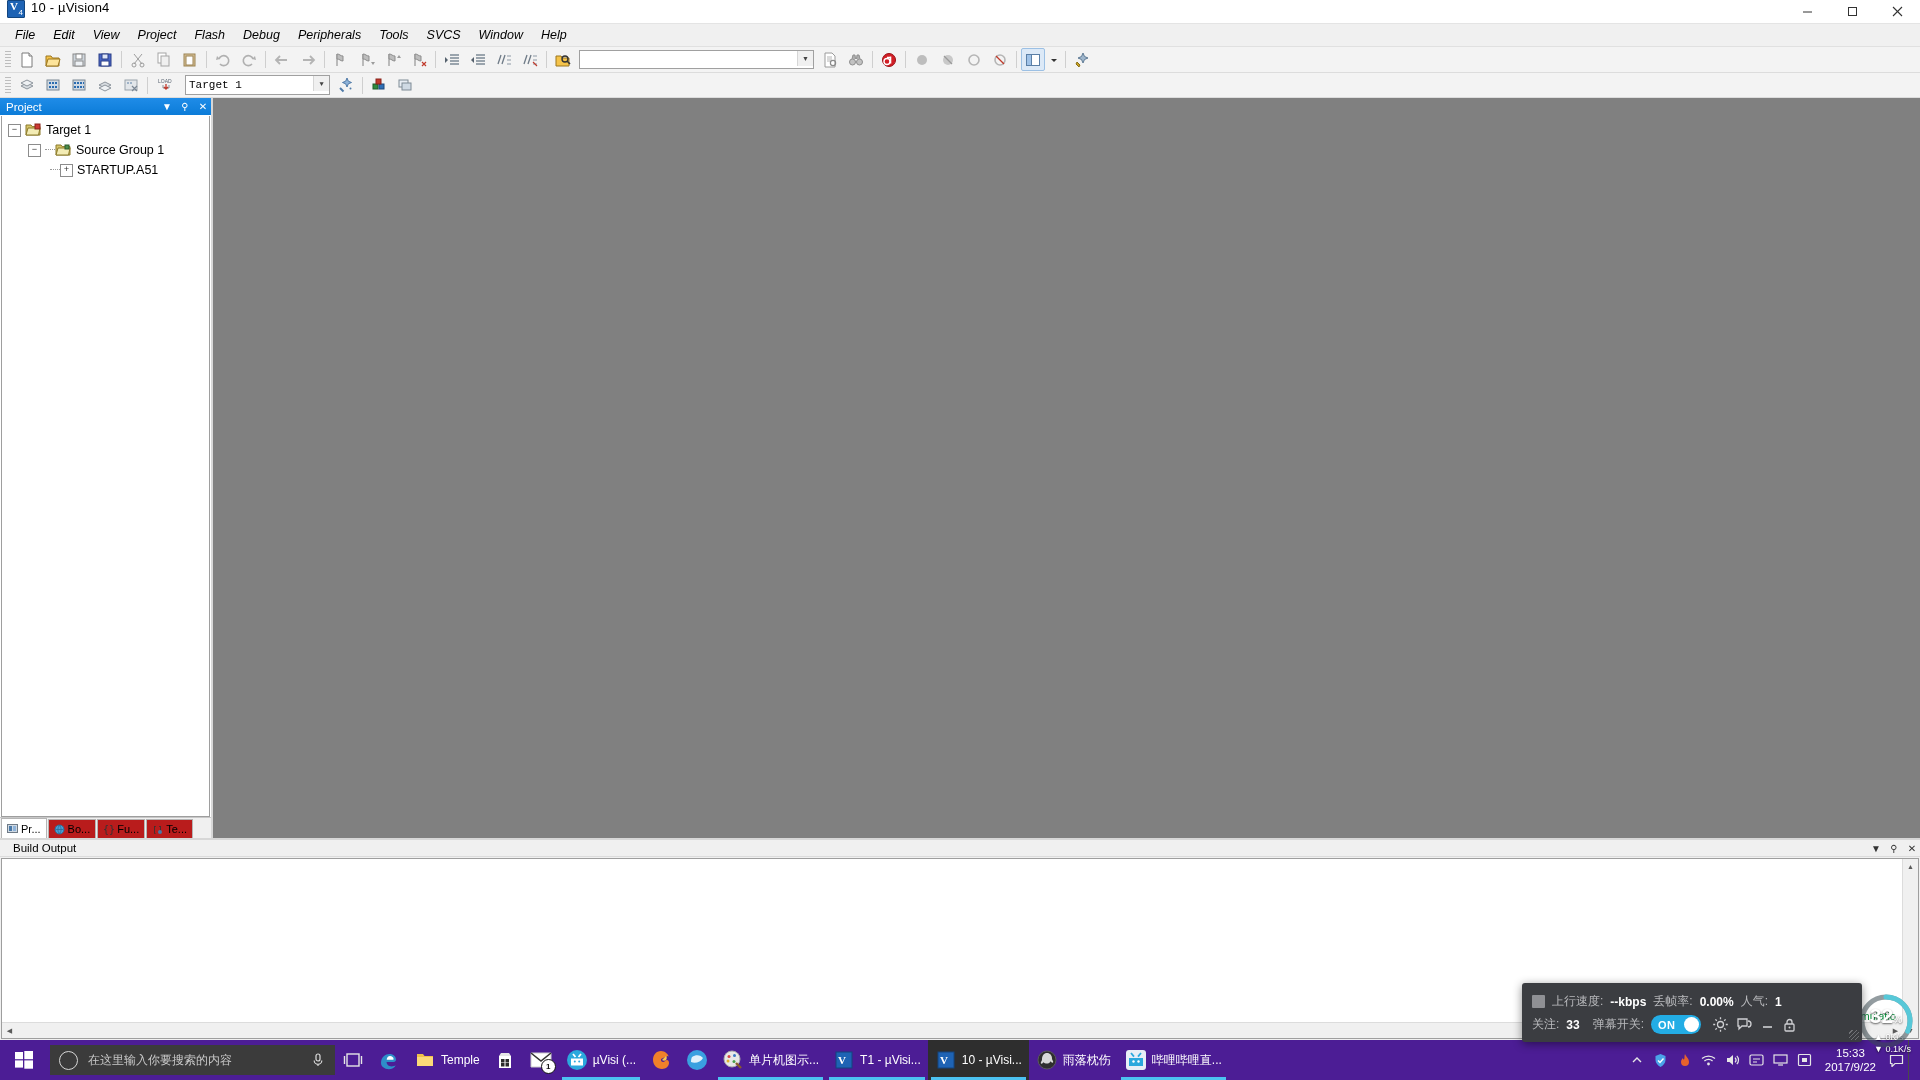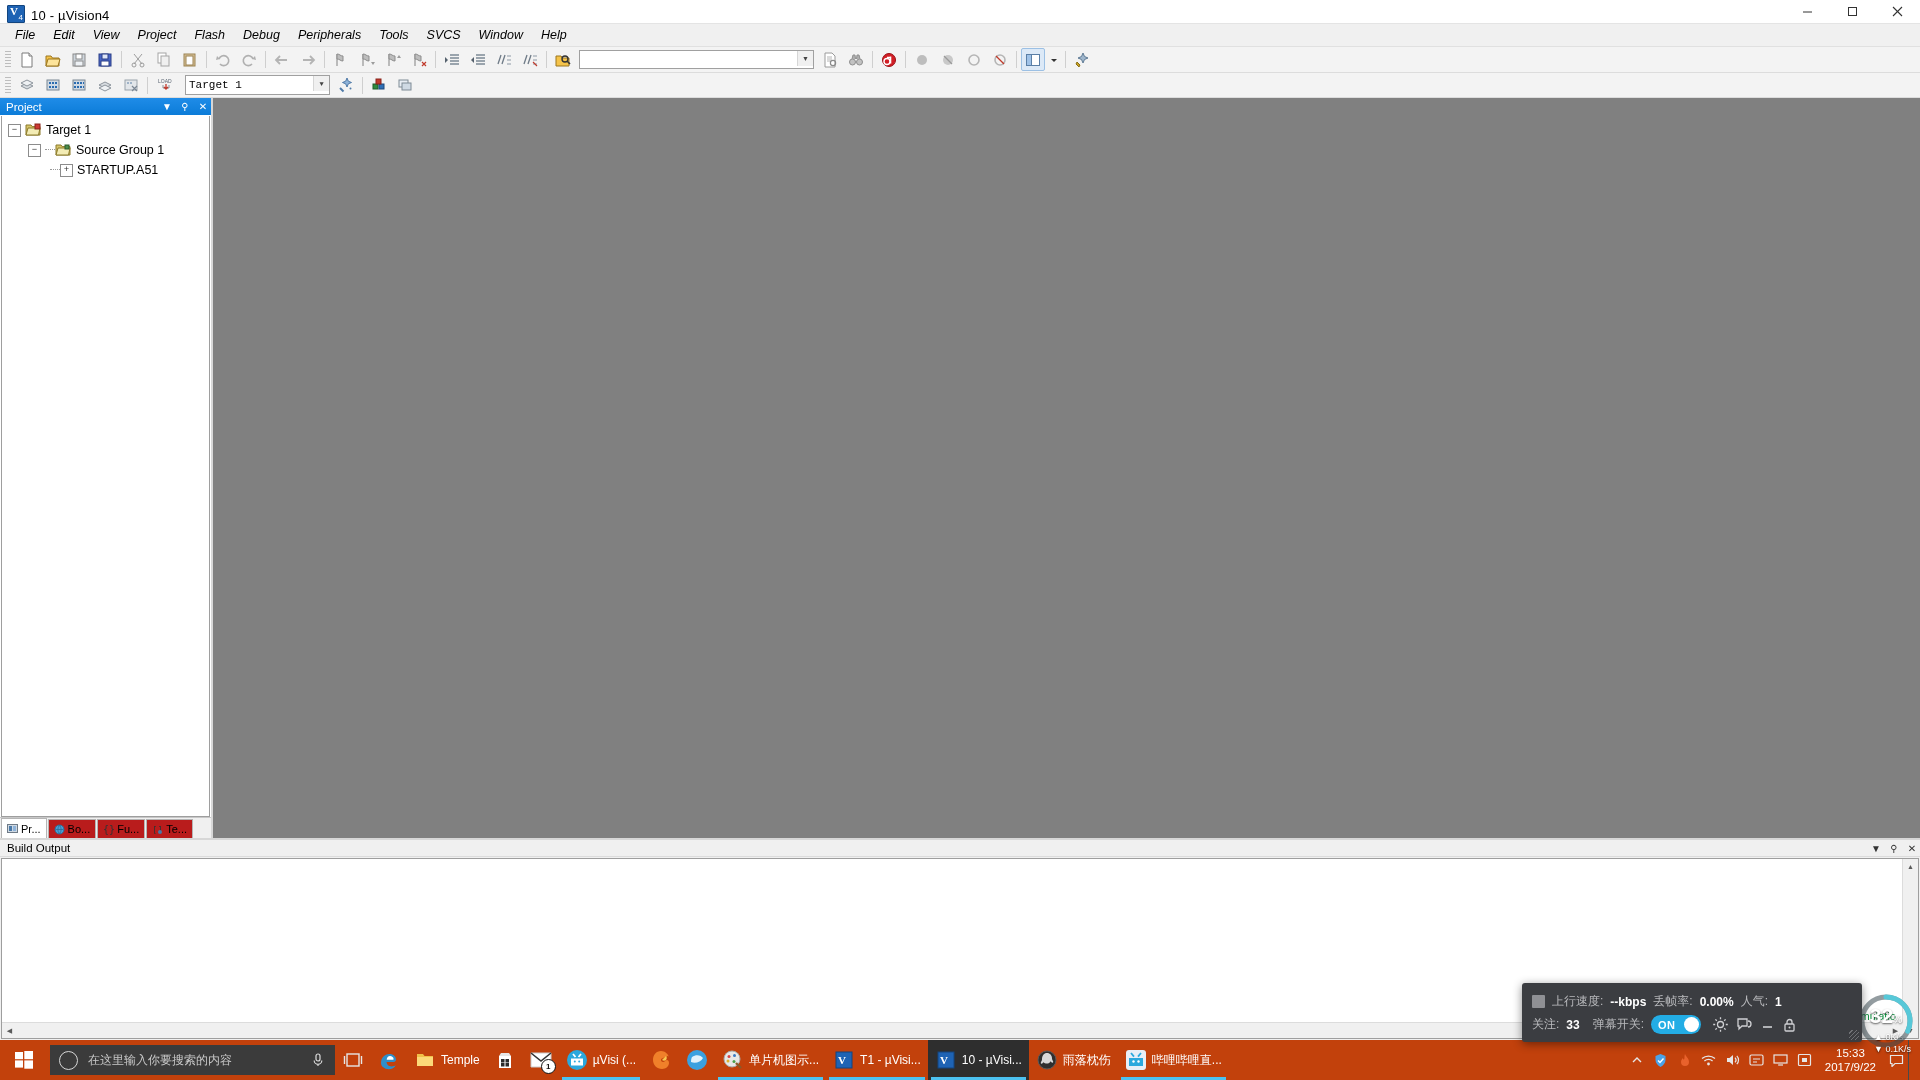--- a/index.html
+++ b/index.html
@@ -5,21 +5,21 @@
   html,body{margin:0;padding:0;}
   body{
     width:1920px;height:1080px;overflow:hidden;
     font-family:"Liberation Sans","DejaVu Sans",sans-serif;
     font-size:12px;color:#000;background:#fff;
     -webkit-font-smoothing:antialiased;
   }
   .app{position:absolute;inset:0;display:flex;flex-direction:column;background:#f0f0f0;}
 
   
-  .titlebar{height:23px;background:#ffffff;display:flex;align-items:flex-end;
+  .titlebar{height:23px;background:#ffffff;display:flex;align-items:flex-start;
             border-bottom:1px solid #e4e4e4;flex:0 0 auto;position:relative;}
   .tb-icon{width:16px;height:16px;margin:0 6px 0 7px;background:#1e63b4;
            border:1px solid #12457f;position:relative;border-radius:1px;}
   .tb-icon:after{content:"V";position:absolute;left:2px;top:-1px;color:#fff;
                  font-size:11px;font-weight:bold;font-family:"Liberation Serif",serif;}
   .tb-icon:before{content:"4";position:absolute;right:1px;bottom:0px;color:#fff;font-size:8px;}
   .tb-title{font-size:13px;color:#000;letter-spacing:.2px;}
   .win-btns{position:absolute;right:0;top:0;height:23px;display:flex;}
   .win-btn{width:45px;height:23px;display:flex;align-items:center;justify-content:center;
            font-size:12px;color:#333;}
@@ -79,21 +79,21 @@
   .ptab.active{background:#fff;height:19px;text-align:center;}
   .ptab-ico{width:11px;height:11px;display:inline-block;}
 
   
   .editor{flex:1 1 auto;background:#808080;min-width:0;position:relative;}
 
   
   .build{height:200px;flex:0 0 auto;display:flex;flex-direction:column;background:#f0f0f0;
          border-top:2px solid #d7d7d7;}
   .build-cap{height:16px;background:#f0f0f0;display:flex;align-items:center;
-             font-size:11.5px;padding-left:7px;position:relative;border-bottom:1px solid #dcdcdc;}
+             font-size:11.5px;padding-left:13px;position:relative;border-bottom:1px solid #dcdcdc;}
   .build-body{flex:1 1 auto;background:#fff;border:1px solid #9e9e9e;margin:1px;
               position:relative;overflow:hidden;}
   .vscroll{position:absolute;right:0;top:0;bottom:0;width:15px;background:#f0f0f0;
            border-left:1px solid #dcdcdc;display:flex;flex-direction:column;justify-content:space-between;}
   .vs-btn{height:15px;display:flex;align-items:center;justify-content:center;font-size:7px;color:#5a5a5a;}
   .hscroll{position:absolute;left:0;right:15px;bottom:0;height:15px;background:#f0f0f0;
            border-top:1px solid #dcdcdc;display:flex;justify-content:space-between;align-items:center;}
   .hs-btn{width:15px;height:15px;display:flex;align-items:center;justify-content:center;font-size:7px;color:#5a5a5a;}
   .sim-text{position:absolute;right:22px;bottom:16px;font-size:11px;color:#0a8f3c;}
 
@@ -115,21 +115,21 @@
 
   
   .dial{position:absolute;right:5px;bottom:30px;width:58px;height:58px;z-index:49;}
   .dial-num{position:absolute;left:0;top:12px;width:58px;text-align:center;color:#fff;
             font-size:21px;font-weight:bold;text-shadow:0 1px 2px rgba(0,0,0,.6);}
   .dial-num small{font-size:10px;font-weight:normal;}
   .netrate{position:absolute;right:0;bottom:25px;width:46px;color:#fff;font-size:9px;
            line-height:12px;text-shadow:0 1px 2px rgba(0,0,0,.7);z-index:49;text-align:left;}
 
   
-  .taskbar{height:40px;background:#c2410c;display:flex;align-items:center;flex:0 0 auto;position:relative;}
+  .taskbar{height:40px;background:#4c1d95;display:flex;align-items:center;flex:0 0 auto;position:relative;}
   .start{width:48px;height:40px;display:flex;align-items:center;justify-content:center;}
   .search{width:285px;height:30px;background:#3b3b3b;display:flex;align-items:center;
           margin-left:2px;position:relative;}
   .search .circ{width:17px;height:17px;border:1.6px solid #d7d7d7;border-radius:50%;margin:0 10px 0 9px;flex:0 0 auto;}
   .search .ph{color:#c9c9c9;font-size:12px;}
   .search .mic{position:absolute;right:10px;top:7px;color:#dcdcdc;}
   .tb-task{height:40px;display:flex;align-items:center;padding:0 7px;gap:5px;
            position:relative;color:#fff;font-size:12px;max-width:125px;justify-content:flex-end;}
   .tb-task.running:after{content:"";position:absolute;left:3px;right:3px;bottom:0;height:3px;background:#4cc2f1;}
   .tb-task.grouped{background:#2e2e2e;}

